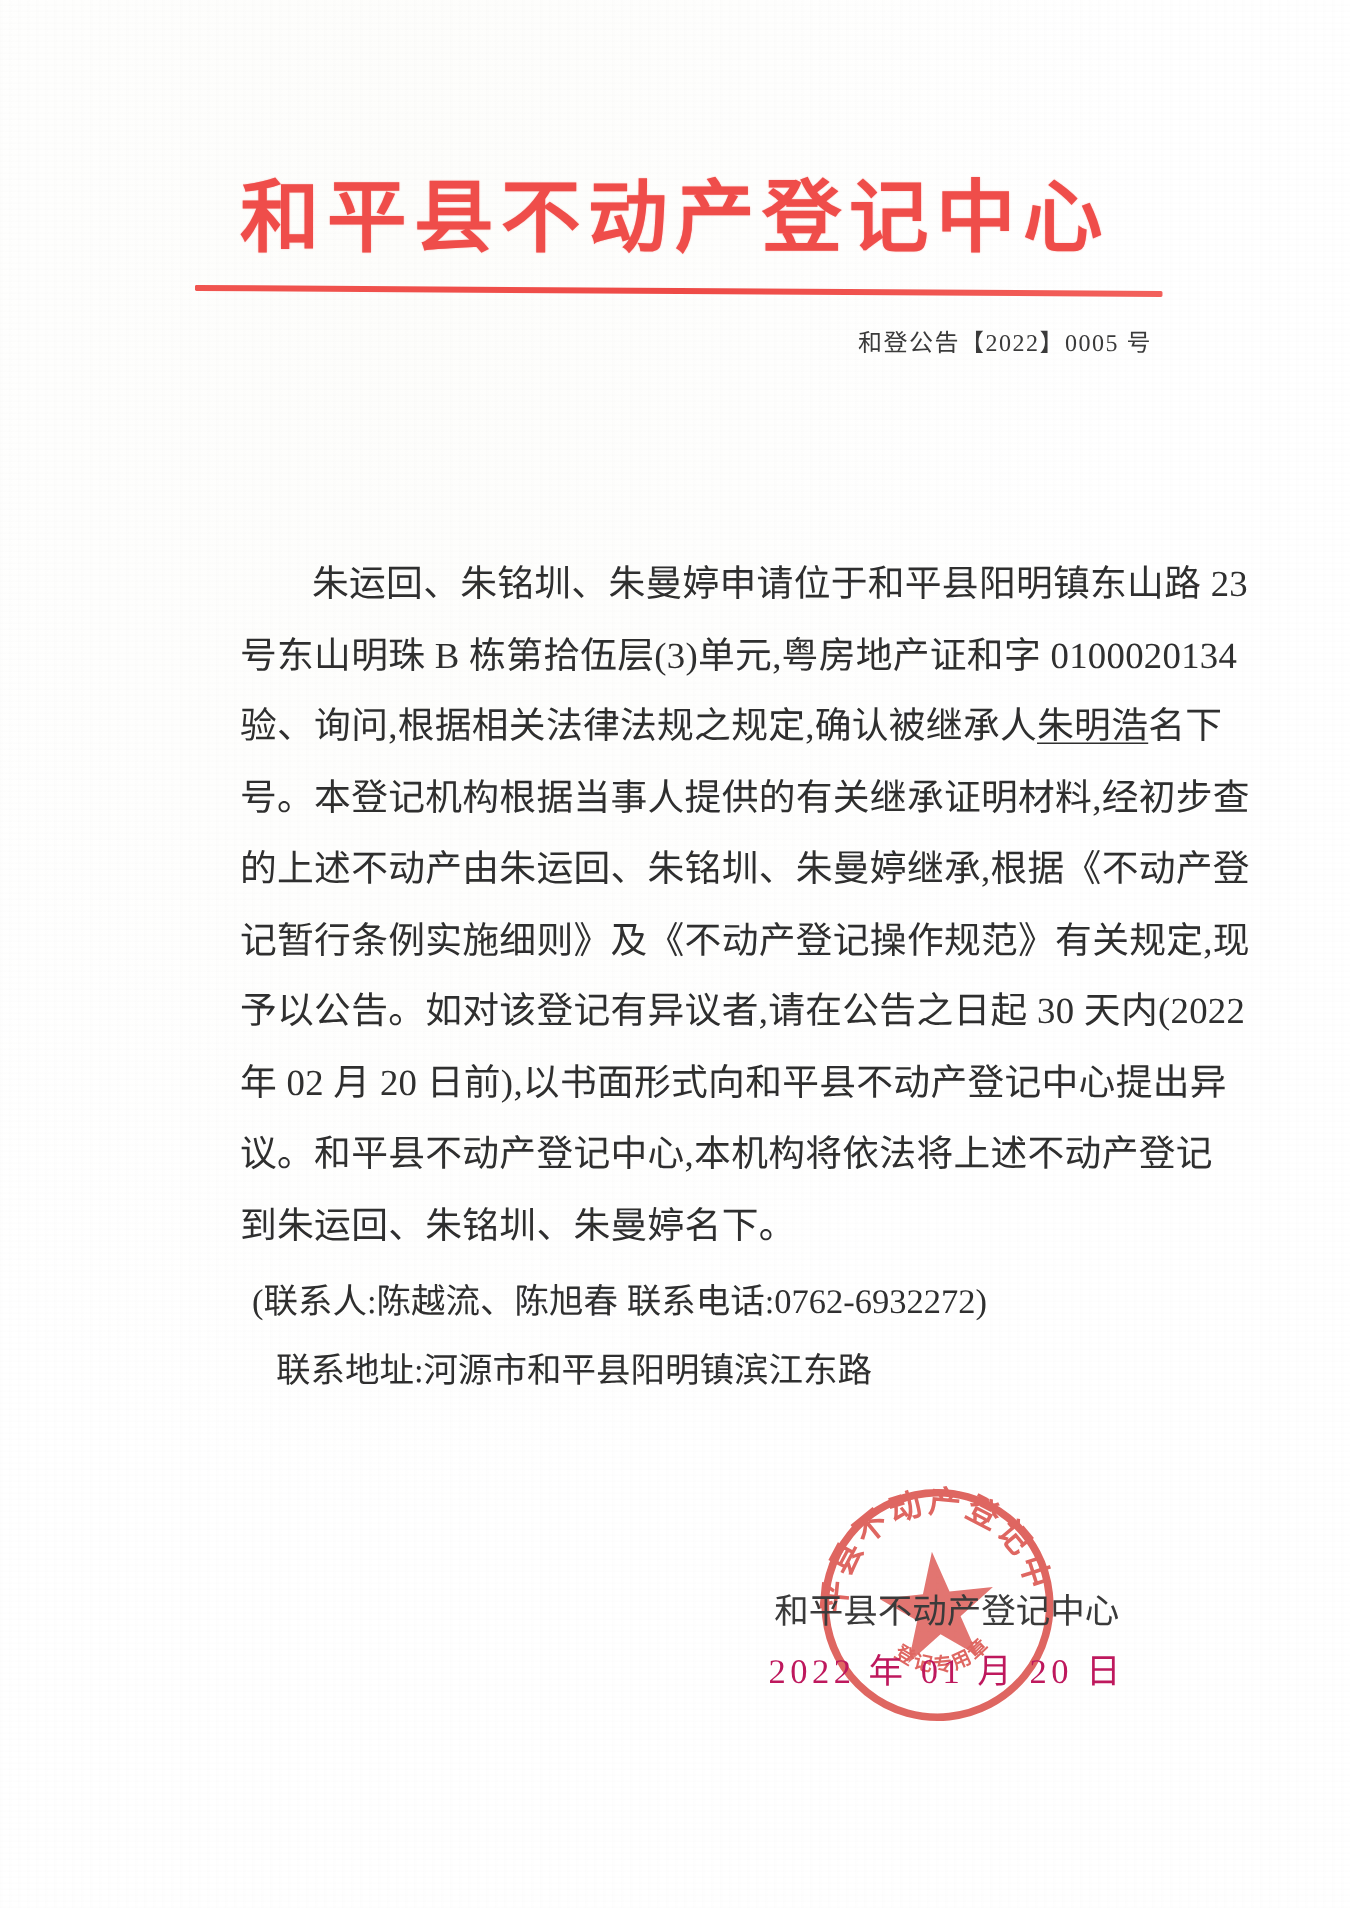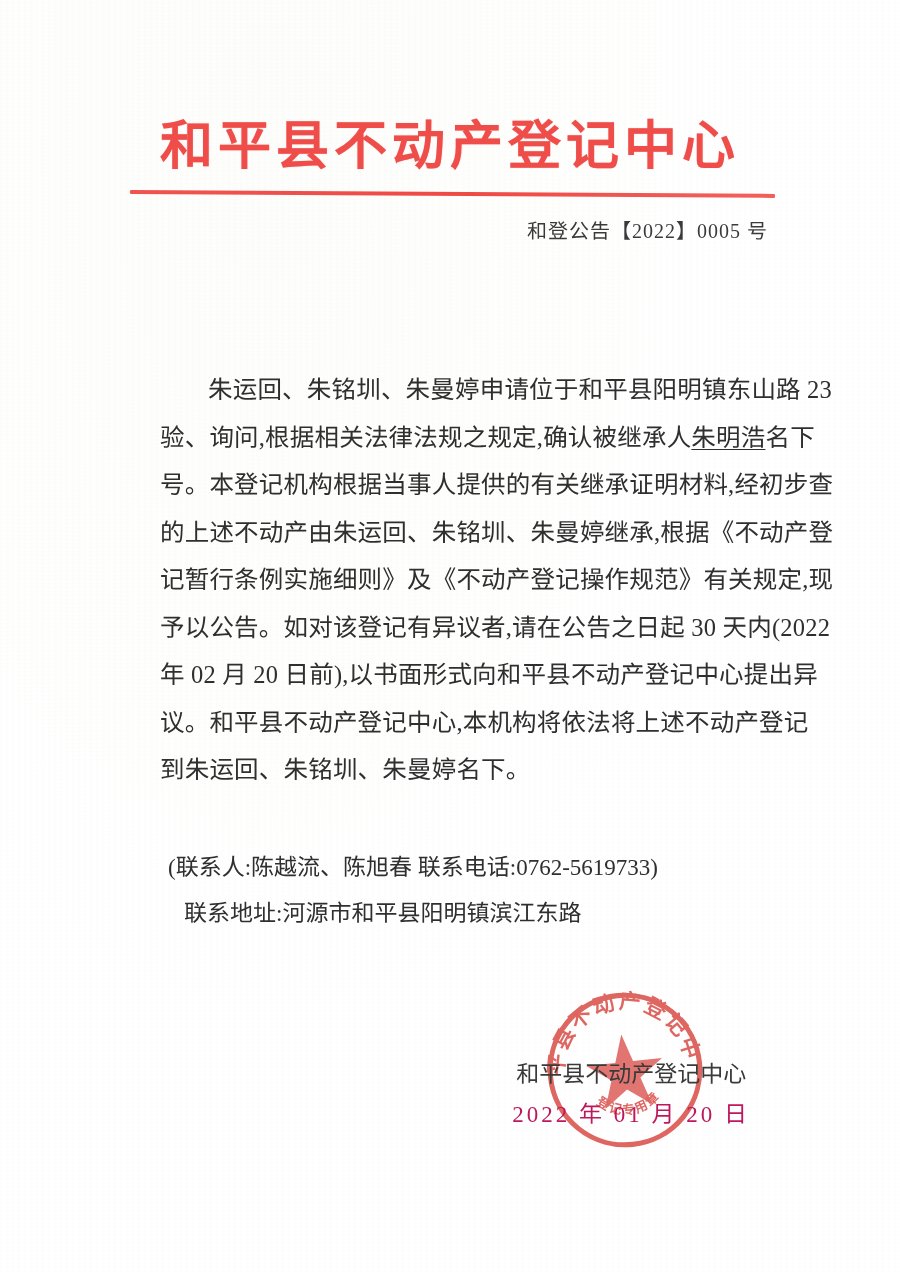--- a/index.html
+++ b/index.html
@@ -68,21 +68,21 @@
     background: linear-gradient(90deg, #f0544f 0%, #ee4a46 50%, #f2605b 100%);
     transform: rotate(0.35deg);
     transform-origin: left center;
     border-radius: 1px;
   }
 
   .doc-number {
     position: absolute;
     right: 132px;
     top: 215px;
-    font-size: 20px;
+    font-size: 16px;
     letter-spacing: 1px;
     color: #3a3a3a;
     white-space: nowrap;
   }
 
   
   .doc-title {
     position: absolute;
     left: 0;
     right: 0;
@@ -180,32 +180,33 @@
   <div class="letterhead">
     <div class="letterhead-title">和平县不动产登记中心</div>
   </div>
   <div class="header-rule"></div>
 
   <div class="doc-number">和登公告【2022】0005 号</div>
 
 
   <div class="body-block">
     <div class="body-line indent">朱运回、朱铭圳、朱曼婷申请位于和平县阳明镇东山路 23</div>
+    <div class="body-line">号东山明珠 B 栋第拾伍层(3)单元,粤房地产证和字  0100020134</div>
     <div class="body-line"><span>验、询问,根据相关法律法规之规定,确认被继承人</span><span class="underline-name">朱明浩</span><span>名下</span></div>
     <div class="body-line">号。本登记机构根据当事人提供的有关继承证明材料,经初步查</div>
     <div class="body-line">的上述不动产由朱运回、朱铭圳、朱曼婷继承,根据《不动产登</div>
     <div class="body-line">记暂行条例实施细则》及《不动产登记操作规范》有关规定,现</div>
     <div class="body-line">予以公告。如对该登记有异议者,请在公告之日起 30 天内(2022</div>
     <div class="body-line">年 02 月 20 日前),以书面形式向和平县不动产登记中心提出异</div>
     <div class="body-line">议。和平县不动产登记中心,本机构将依法将上述不动产登记</div>
     <div class="body-line">到朱运回、朱铭圳、朱曼婷名下。</div>
   </div>
 
   <div class="contact-block">
-    <div class="contact-line ind1">(联系人:陈越流、陈旭春 联系电话:0762-5619733)</div>
+    <div class="contact-line ind1">(联系人:陈越流、陈旭春 联系电话:0762-6932272)</div>
     <div class="contact-line ind2">联系地址:河源市和平县阳明镇滨江东路</div>
   </div>
 
   <div class="seal">
     <svg viewBox="0 0 200 200" xmlns="http://www.w3.org/2000/svg">
       <defs>
         <path id="sealArcTop" d="M 28,100 A 72,72 0 0 1 172,100"></path>
         <path id="sealArcBottom" d="M 48,100 A 52,52 0 0 0 152,100"></path>
       </defs>
       <circle cx="100" cy="100" r="88" fill="none" stroke="#d8453f" stroke-width="6"></circle>

